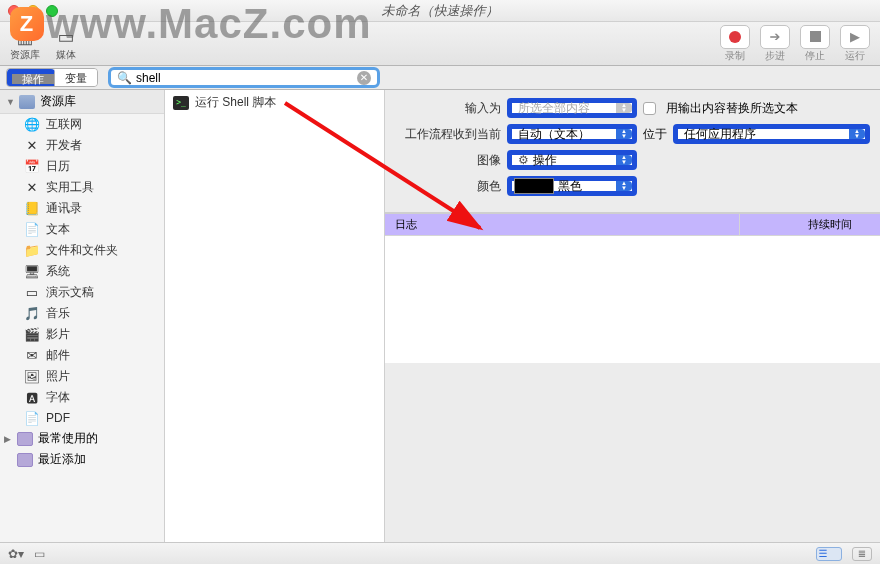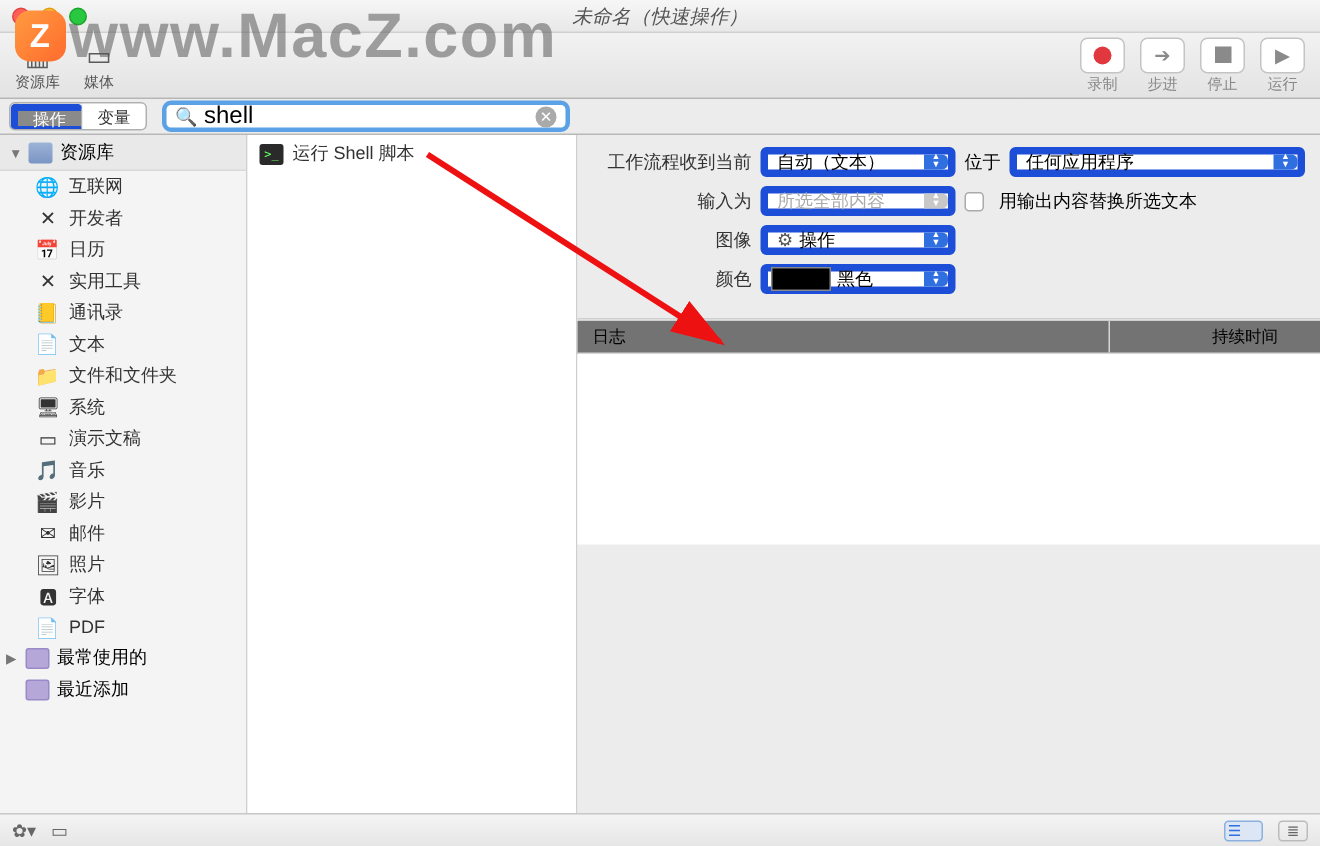--- a/index.html
+++ b/index.html
@@ -30,21 +30,21 @@
     .zlogo { width: 34px; height: 34px; border-radius: 10px; background: linear-gradient(135deg,#ff9b40,#ff6b2d); color: #fff; display: flex; align-items: center; justify-content: center; font-size: 22px; font-weight: 700; margin-right: 2px; }
 
     
     .tabsrow { height: 24px; display: flex; align-items: stretch; background: #ececec; border-bottom: 1px solid #b8b8b8; }
     .seg { display: flex; border: 1px solid #b0b0b0; border-radius: 4px; overflow: hidden; margin: 2px 6px; }
     .seg .s { padding: 2px 10px; font-size: 11px; background: #ffffff; color: #333; border-right: 1px solid #b0b0b0; }
     .seg .s:last-child { border-right: none; }
     .seg .s.sel { background: #8a8a8a; color: #fff; }
     .search { flex: 0 0 272px; margin: 1px 4px; border: 3px solid #5aa1e6; border-radius: 6px; background: #fff; display: flex; align-items: center; padding: 0 6px; position: relative; }
     .search .mag { font-size: 12px; color: #888; margin-right: 4px; }
-    .search input { border: none; outline: none; font-size: 16px; flex: 1; background: transparent; }
+    .search input { border: none; outline: none; font-size: 12px; flex: 1; background: transparent; }
     .search .clear { width: 14px; height: 14px; border-radius: 50%; background: #aaa; color: #fff; font-size: 10px; display: flex; align-items: center; justify-content: center; }
 
     
     .main { display: flex; height: calc(100% - 22px - 44px - 24px - 22px); }
 
     
     .left { width: 165px; background: #f4f4f4; border-right: 1px solid #cfcfcf; overflow: hidden; }
     .libhdr { display: flex; align-items: center; padding: 3px 6px; font-size: 12px; background: #e9e9e9; border-bottom: 1px solid #d9d9d9; }
     .tri { font-size: 9px; color: #777; margin-right: 4px; }
     .libico { width: 16px; height: 14px; background: linear-gradient(#9db3d6,#7a95c4); border-radius: 2px; margin-right: 5px; }
@@ -67,21 +67,21 @@
     .sel .cap { position: absolute; right: 0; top: 0; bottom: 0; width: 16px; background: #2f6fe0; border-radius: 0 4px 4px 0; display: flex; flex-direction: column; align-items: center; justify-content: center; color: #fff; font-size: 6px; line-height: 5px; }
     .sel.dis { color: #aaa; }
     .sel.gear::before { content: "⚙"; margin-right: 4px; color: #555; }
     .chk { width: 13px; height: 13px; border: 1px solid #aaa; border-radius: 3px; background: #fff; margin-right: 4px; }
     .colorsw { width: 40px; height: 16px; background: #000; border: 1px solid #888; margin-right: -4px; }
 
     .canvas { flex: 1; background: #e3e3e3; display: flex; align-items: flex-start; justify-content: center; padding-top: 32px; position: relative; }
     .hint { background: #8e8e8e; color: #fff; font-size: 12px; padding: 6px 14px; border-radius: 14px; }
 
     .logarea { height: 150px; display: flex; flex-direction: column; border-top: 1px solid #cfcfcf; background: #fff; }
-    .loghdr { display: flex; background: #737373; border-bottom: 1px solid #d5d5d5; font-size: 11px; gap: 48px; }
+    .loghdr { display: flex; background: #c4b5fd; border-bottom: 1px solid #d5d5d5; font-size: 11px; gap: 48px; }
     .loghdr .c1 { flex: 1; padding: 3px 10px; border-right: 1px solid #d5d5d5; }
     .loghdr .c2 { width: 80px; padding: 3px 8px; margin-left: 12px; }
     .logbody { flex: 1; }
 
     
     .bottom { position: absolute; bottom: 0; left: 0; right: 0; height: 22px; background: linear-gradient(#f4f4f4,#e6e6e6); border-top: 1px solid #c8c8c8; display: flex; align-items: center; padding: 0 8px; font-size: 12px; color: #666; gap: 10px; }
     .bottom .bspacer { flex: 1; }
     .viewbtn { width: 20px; height: 14px; border: 1px solid #bbb; border-radius: 3px; display: flex; align-items: center; justify-content: center; font-size: 10px; }
     .viewbtn.sel { background: #dce6f4; border-color: #8bb0e0; color: #2f6fe0; }
 
@@ -236,39 +236,39 @@
   <div class="mid">
     <div class="resrow">
       <div class="rico">&gt;_</div>
       <span>运行 Shell 脚本</span>
     </div>
   </div>
 
   <div class="right">
     <div class="form">
       <div class="frow">
+        <div class="flab">输入为</div>
+        <div class="sel dis" style="width:130px">
+            <span>所选全部内容</span>
+            <div class="cap" style="background:#c8c8c8">▲<br>▼</div>
+          </div>
+        <div class="chk"></div>
+        <span>用输出内容替换所选文本</span>
+      </div>
+      <div class="frow">
         <div class="flab">工作流程收到当前</div>
         <div class="sel" style="width:130px">
             <span>自动（文本）</span>
             <div class="cap">▲<br>▼</div>
           </div>
         <span>位于</span>
         <div class="sel" style="flex:1">
             <span>任何应用程序</span>
             <div class="cap">▲<br>▼</div>
           </div>
-      </div>
-      <div class="frow">
-        <div class="flab">输入为</div>
-        <div class="sel dis" style="width:130px">
-            <span>所选全部内容</span>
-            <div class="cap" style="background:#c8c8c8">▲<br>▼</div>
-          </div>
-        <div class="chk"></div>
-        <span>用输出内容替换所选文本</span>
       </div>
       <div class="frow">
         <div class="flab">图像</div>
         <div class="sel gear" style="width:130px">
             <span>操作</span>
             <div class="cap">▲<br>▼</div>
           </div>
       </div>
       <div class="frow">
         <div class="flab">颜色</div>

